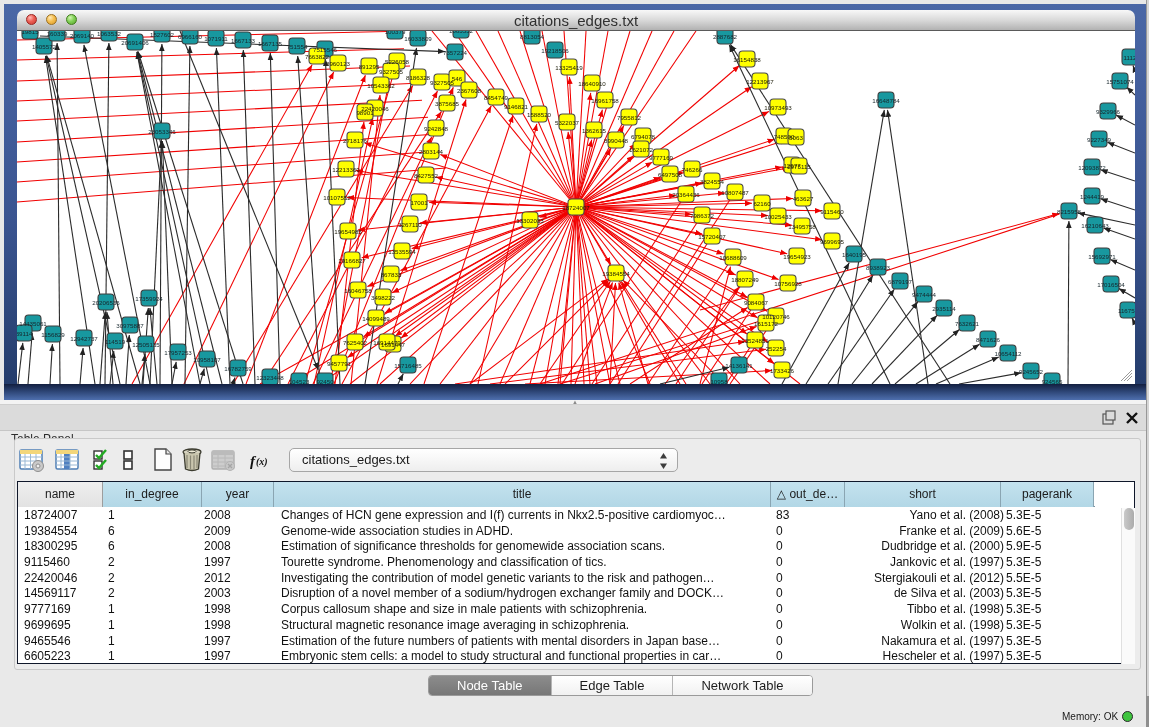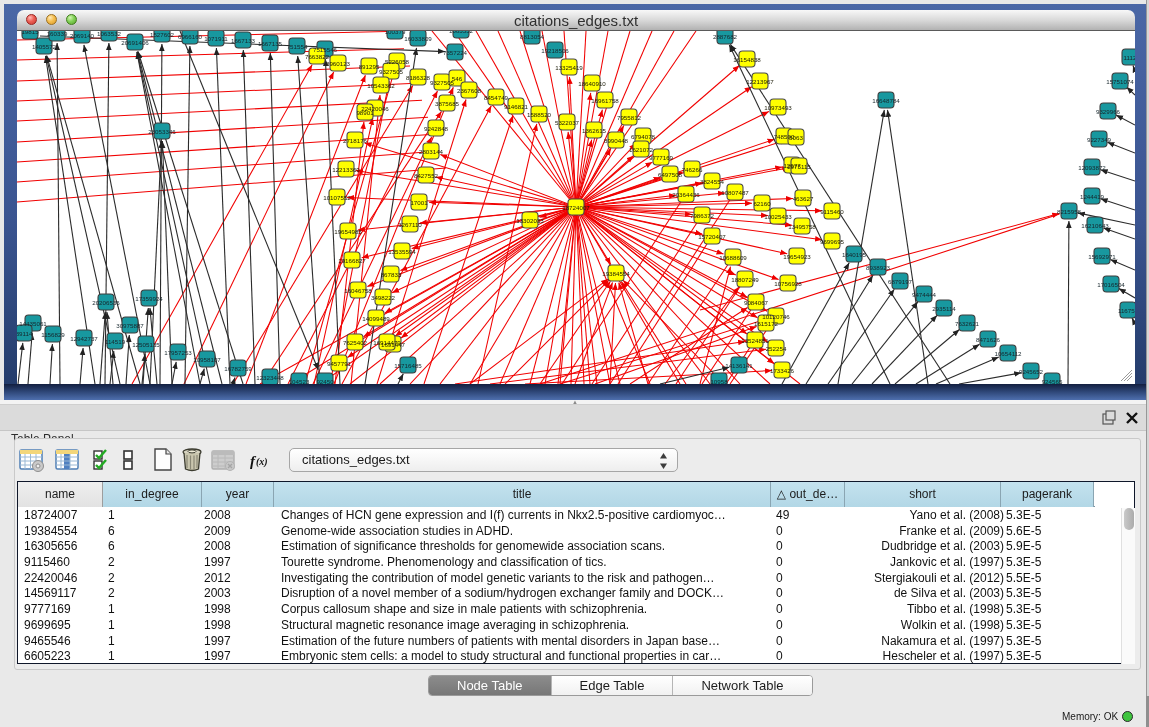--- a/index.html
+++ b/index.html
@@ -646,40 +646,40 @@
   <div class="th" style="left:753px;width:74px">△ out_de…</div>
   <div class="th" style="left:827px;width:156px">short</div>
   <div class="th" style="left:983px;width:93px">pagerank</div>
  </div>
  <div class="tbody">
 <div class="tr">
         <div class="c0">18724007</div>
         <div class="c1">1</div>
         <div class="c2">2008</div>
         <div class="c3">Changes of HCN gene expression and I(f) currents in Nkx2.5-positive cardiomyoc…</div>
-        <div class="c4">49</div>
+        <div class="c4">83</div>
         <div class="c5">Yano et al. (2008)</div>
         <div class="c6">5.3E-5</div>
       </div>
 <div class="tr">
         <div class="c0">19384554</div>
         <div class="c1">6</div>
         <div class="c2">2009</div>
         <div class="c3">Genome-wide association studies in ADHD.</div>
         <div class="c4">0</div>
         <div class="c5">Franke et al. (2009)</div>
         <div class="c6">5.6E-5</div>
       </div>
 <div class="tr">
-        <div class="c0">16305656</div>
+        <div class="c0">18300295</div>
         <div class="c1">6</div>
         <div class="c2">2008</div>
         <div class="c3">Estimation of significance thresholds for genomewide association scans.</div>
         <div class="c4">0</div>
-        <div class="c5">Dudbridge et al. (2003)</div>
+        <div class="c5">Dudbridge et al. (2000)</div>
         <div class="c6">5.9E-5</div>
       </div>
 <div class="tr">
         <div class="c0">9115460</div>
         <div class="c1">2</div>
         <div class="c2">1997</div>
         <div class="c3">Tourette syndrome. Phenomenology and classification of tics.</div>
         <div class="c4">0</div>
         <div class="c5">Jankovic et al. (1997)</div>
         <div class="c6">5.3E-5</div>

